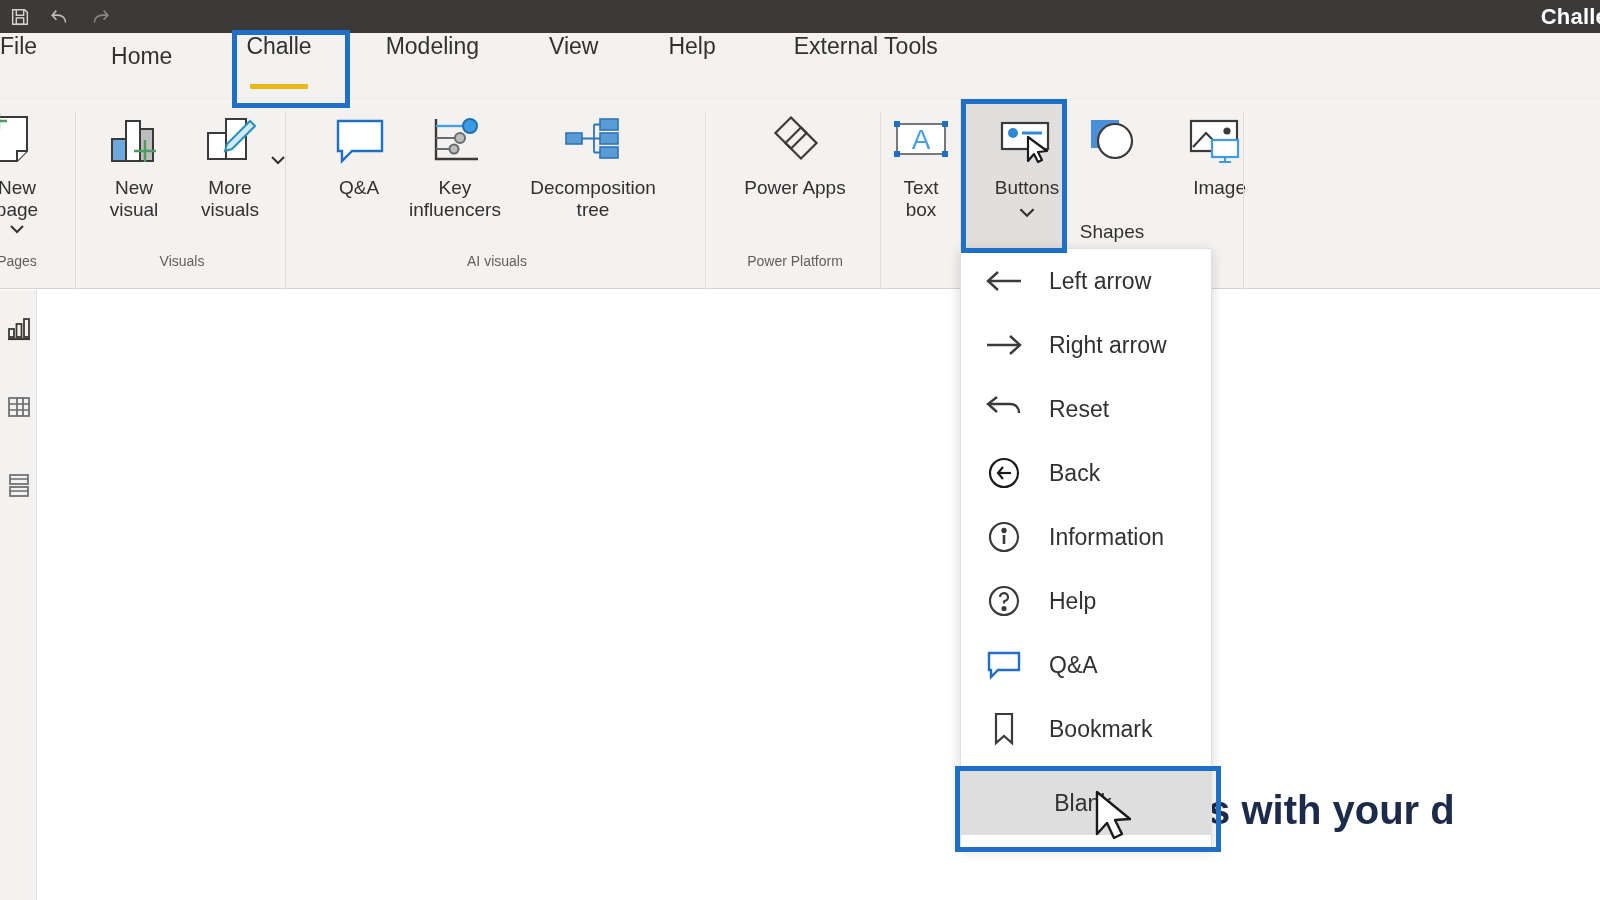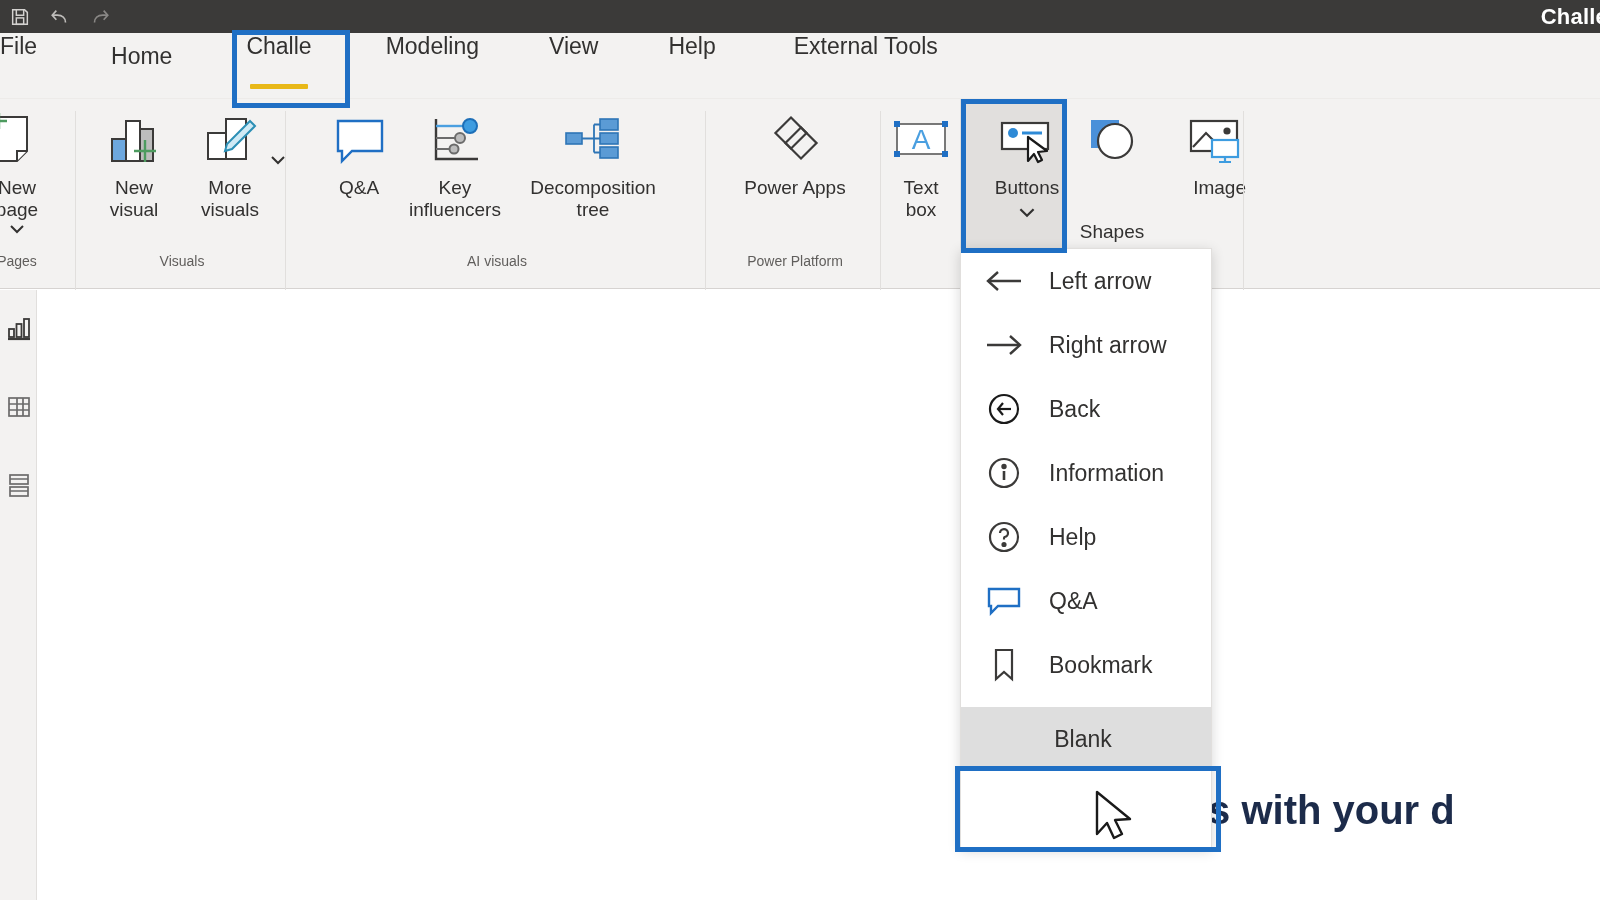--- a/index.html
+++ b/index.html
@@ -394,20 +394,29 @@
     <div class="menu-item">
       <span class="mico">
         <svg width="40" height="26" viewBox="0 0 40 26" fill="none" stroke="#3b3a39" stroke-width="2.4">
           <path d="M3 13h33"></path>
             <path d="M26 4l10 9-10 9"></path>
         </svg>
       </span>
       <span>Right arrow</span>
     </div>
 
+    <div class="menu-item">
+      <span class="mico">
+        <svg width="40" height="28" viewBox="0 0 40 28" fill="none" stroke="#3b3a39" stroke-width="2.4">
+          <path d="M4 9h22c6 0 9 4 9 9"></path>
+            <path d="M13 2L4 9l9 8"></path>
+        </svg>
+      </span>
+      <span>Reset</span>
+    </div>
 
     <div class="menu-item">
       <span class="mico">
         <svg width="34" height="34" viewBox="0 0 34 34" fill="none" stroke="#1a1a1a" stroke-width="2.2">
           <circle cx="17" cy="17" r="14"></circle>
             <path d="M24 17H11"></path>
             <path d="M16 11l-5 6 5 6"></path>
         </svg>
       </span>
       <span>Back</span>

